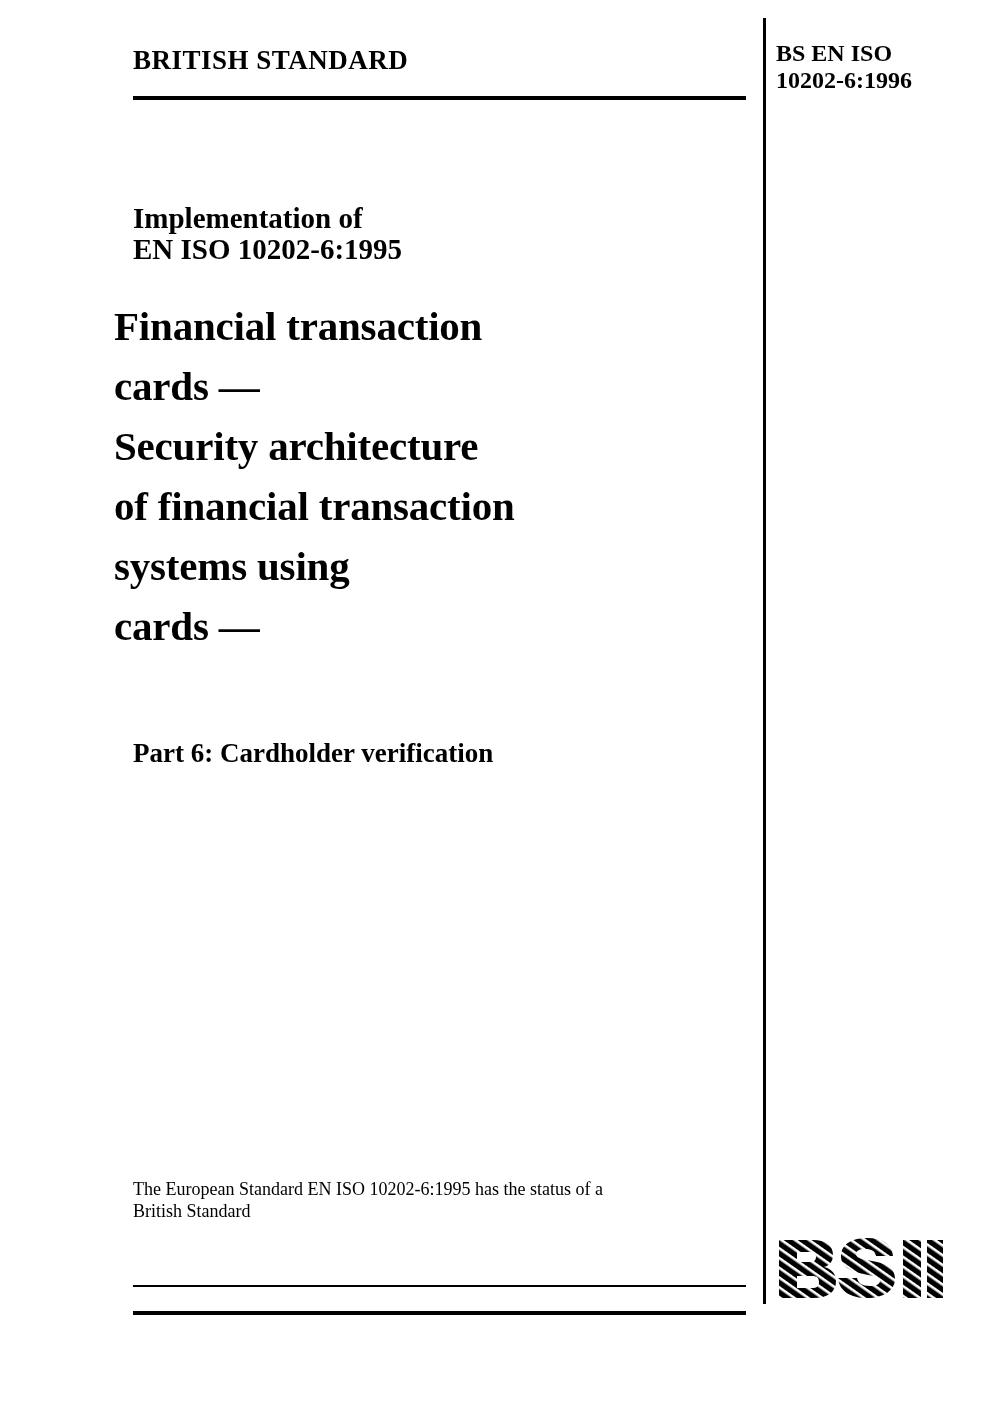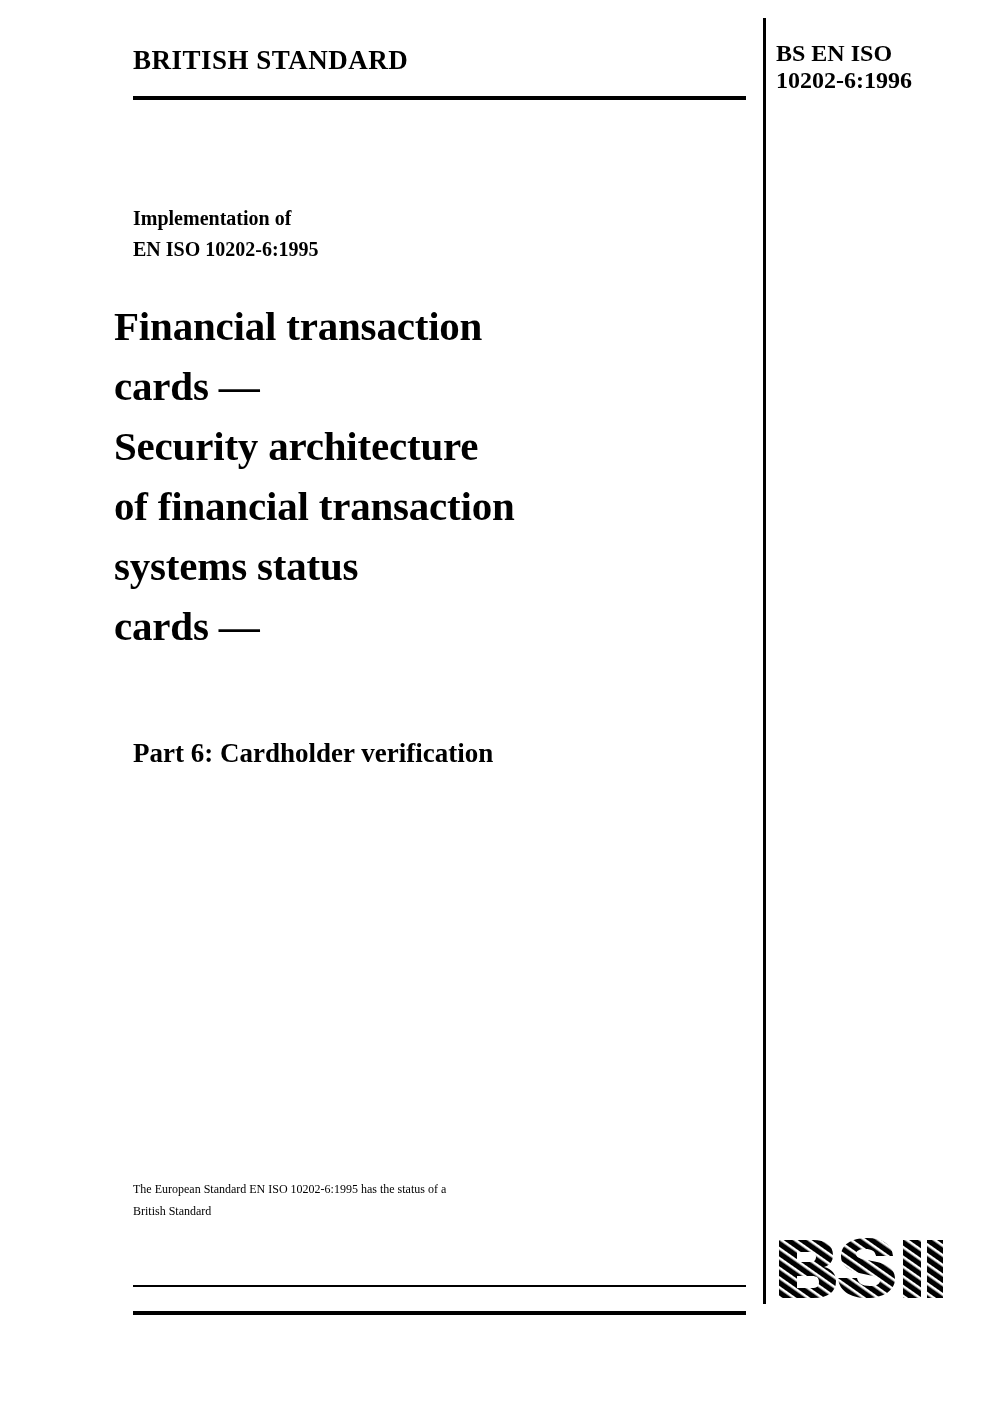--- a/index.html
+++ b/index.html
@@ -70,21 +70,21 @@
     height: 1286px;
     background: #000;
   }
 
   
   .implementation {
     position: absolute;
     left: 133px;
     top: 203px;
     font-weight: bold;
-    font-size: 20px;
+    font-size: 29px;
     line-height: 31px;
     width: 600px;
   }
   .main-title {
     position: absolute;
     left: 114px;
     top: 296px;
     width: 625px;
     font-weight: bold;
     font-size: 41px;
@@ -103,21 +103,21 @@
     line-height: 34px;
     white-space: nowrap;
   }
 
   
   .status-note {
     position: absolute;
     left: 133px;
     top: 1178px;
     width: 580px;
-    font-size: 12px;
+    font-size: 18px;
     line-height: 22px;
   }
   .status-note div {
     white-space: nowrap;
   }
 
   
   .footer-rule-top {
     position: absolute;
     left: 133px;
@@ -178,21 +178,21 @@
   <div class="implementation">
     <div>Implementation of</div>
     <div>EN ISO 10202-6:1995</div>
   </div>
 
   <div class="main-title">
     <div class="ln">Financial transaction</div>
     <div class="ln">cards —</div>
     <div class="ln">Security architecture</div>
     <div class="ln">of financial transaction</div>
-    <div class="ln">systems status</div>
+    <div class="ln">systems using</div>
     <div class="ln">cards —</div>
   </div>
 
   <div class="part-title">Part 6: Cardholder verification</div>
 
   <div class="status-note">
     <div>The European Standard EN ISO 10202-6:1995 has the status of a</div>
     <div>British Standard</div>
   </div>
 

